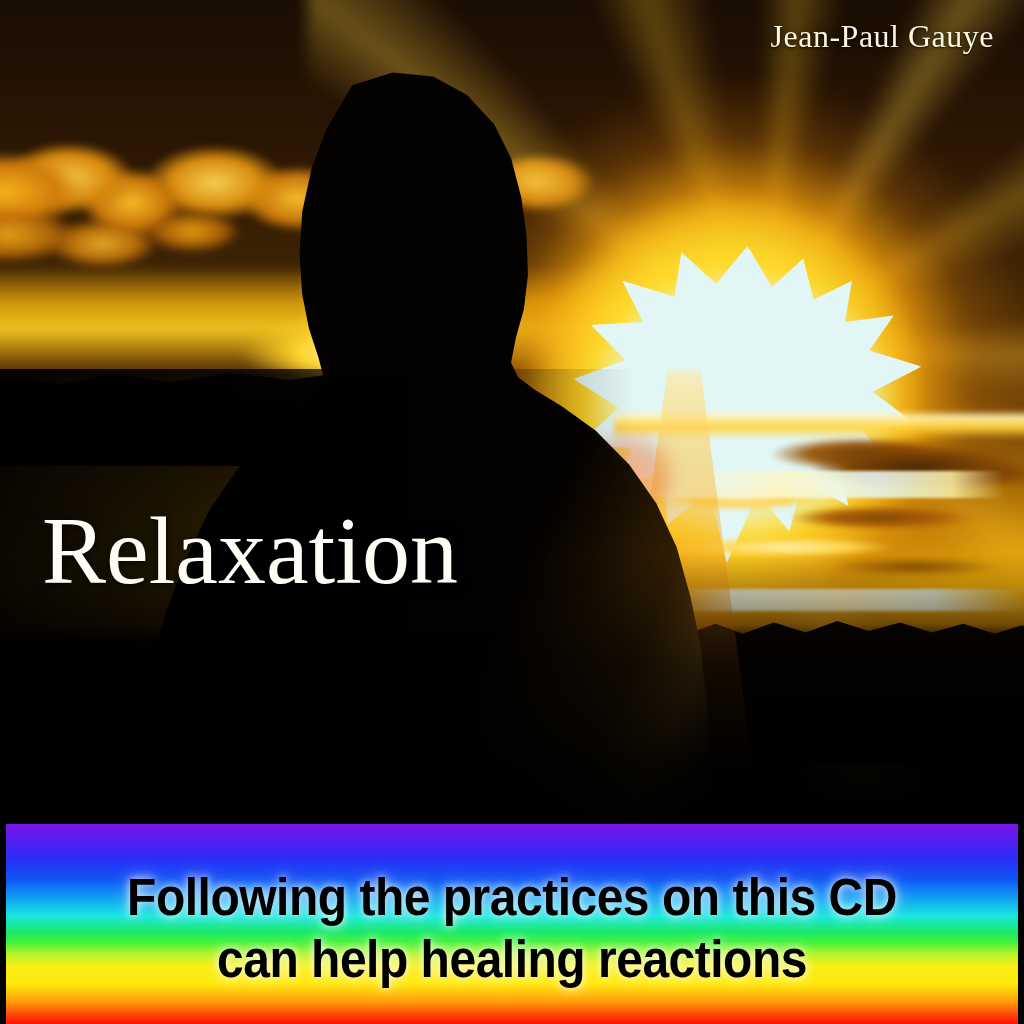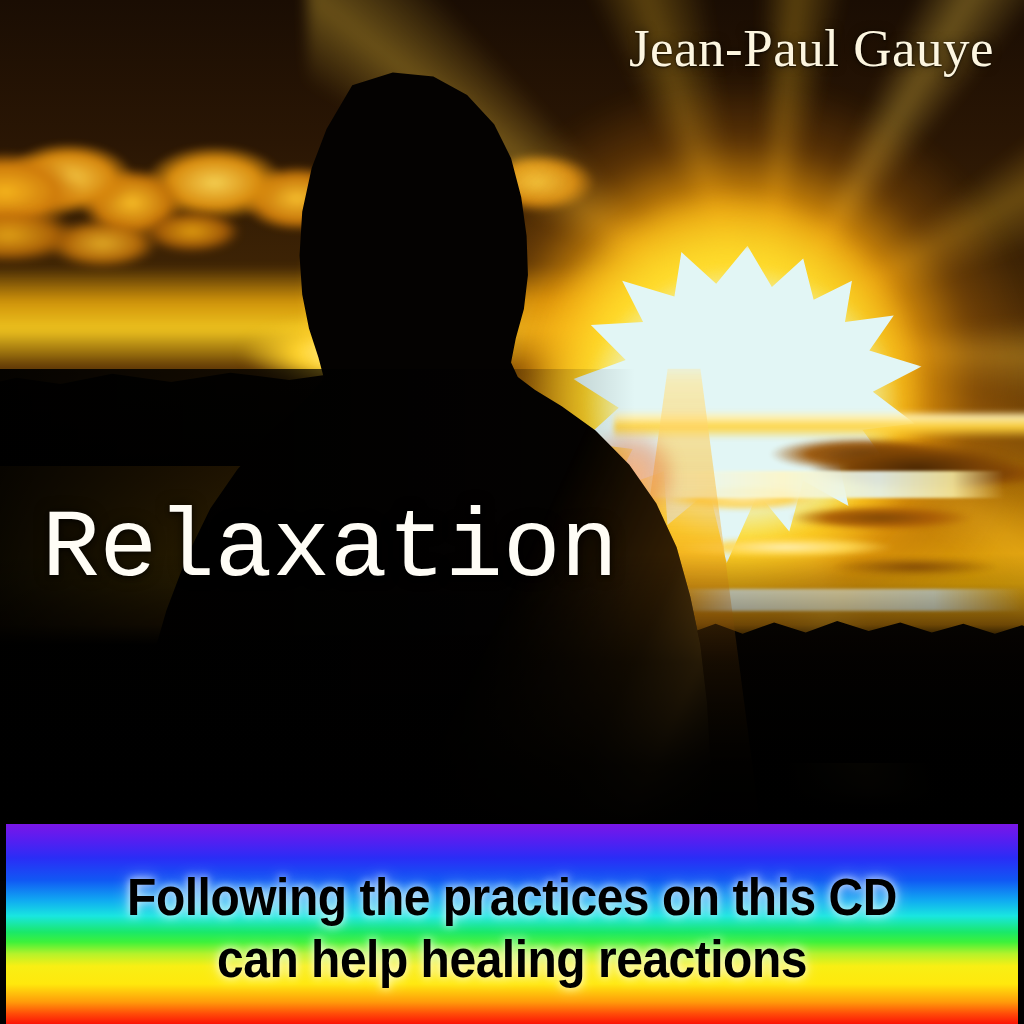--- a/index.html
+++ b/index.html
@@ -244,29 +244,29 @@
     left: 0; top: 36%; width: 62%; height: 50%;
     background: linear-gradient(to right, #000000f2 0%, #000000c4 45%, #00000000 100%);
   }
 
   
   .artist-name {
     position: absolute;
     right: 30px;
     top: 18px;
     font-family: "Liberation Serif", serif;
-    font-size: 53px;
+    font-size: 32px;
     letter-spacing: .5px;
     color: #fdf6e0;
     text-shadow: 0 0 10px rgba(0,0,0,.55), 0 1px 2px rgba(0,0,0,.7);
     white-space: nowrap;
   }
   .title-line {
     position: absolute;
-    font-family: Liberation Mono, monospace;
+    font-family: Liberation Serif, serif;
     color: #fffdf6;
     white-space: nowrap;
     text-shadow: 0 0 14px rgba(0,0,0,.5), 0 2px 4px rgba(0,0,0,.55);
   }
   .title-relaxation { left: 42px; top: 495px; font-size: 96px; }
   .title-meditation { right: 30px; top: 622px; font-size: 96px; }
 
   
   .banner {
     position: absolute;

